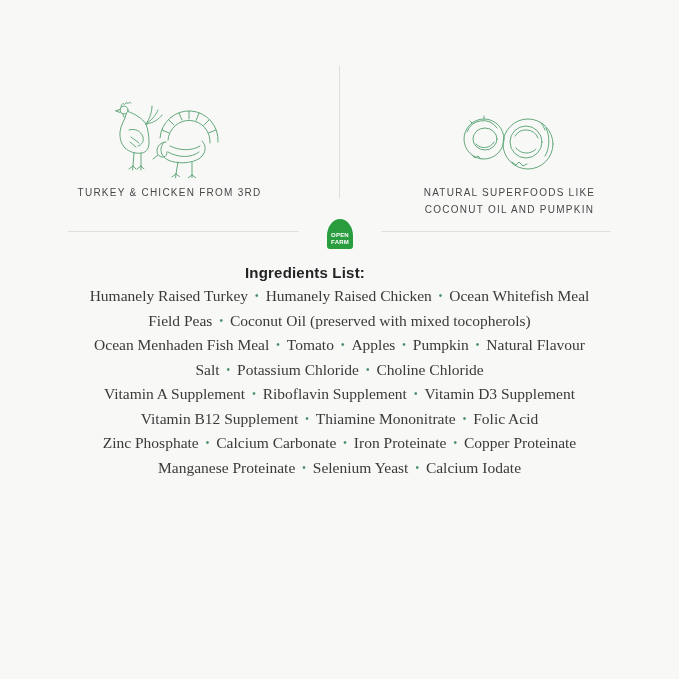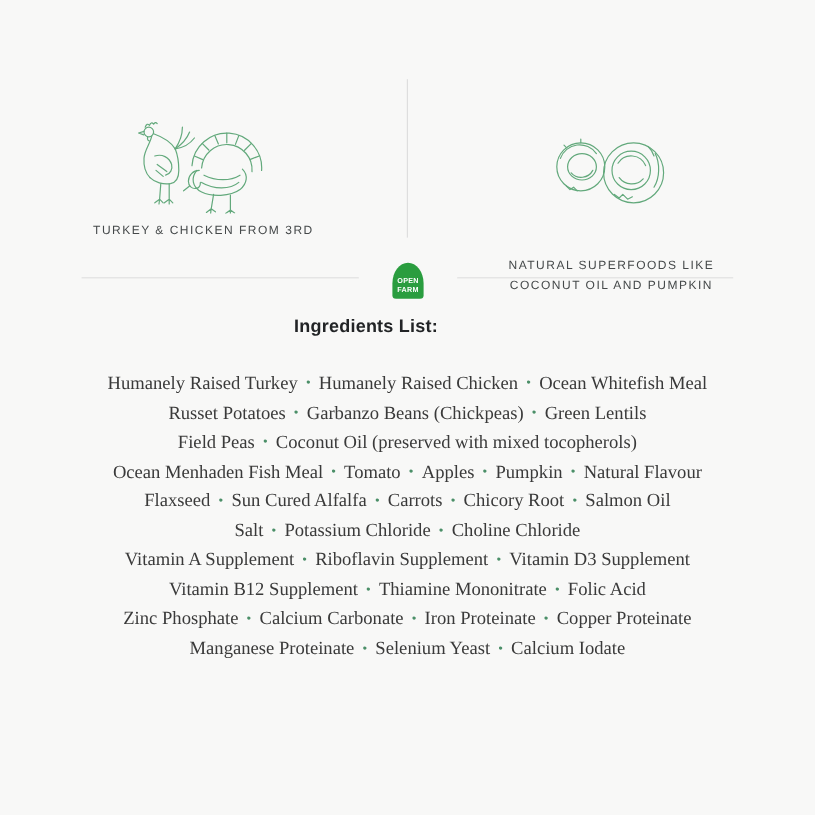--- a/index.html
+++ b/index.html
@@ -11,21 +11,21 @@
   .canvas{
     position:relative;width:679px;height:679px;overflow:hidden;
     background:var(--bg,#f8f8f7);
   }
   
   .feature{
     position:absolute;top:0;width:339px;
     display:flex;flex-direction:column;align-items:center;margin-top:32px;
   }
   .feature.left{left:0;}
-  .feature.right{left:340px;gap:29px;}
+  .feature.right{left:340px;}
   .illus-wrap{
     height:146px;width:100%;
     display:flex;align-items:flex-end;justify-content:center;
     color:var(--accent,#63a97c);
   }
   .illus-wrap svg{display:block;}
   .caption{
     margin-top:6px;text-align:center;
     font-size:10px;line-height:17px;letter-spacing:1.25px;
     color:#45494a;font-weight:400;
@@ -54,21 +54,21 @@
     color:#ffffff;font-size:6px;line-height:6.5px;font-weight:bold;
     letter-spacing:0.2px;text-align:center;
   }
   
   .ing-heading{
     position:absolute;top:264px;left:0;width:610px;
     text-align:center;font-size:15px;font-weight:bold;color:#222426;
     letter-spacing:0.2px;margin:0;
   }
   .ing-list{
-    position:absolute;top:308px;left:0;width:679px;
+    position:absolute;top:284px;left:0;width:679px;
     text-align:center;
     font-family:"Liberation Serif", serif;
     font-size:15.5px;color:#3a3a3a;
   }
   .ing-line{line-height:24.5px;white-space:nowrap;}
   .bullet{
     color:var(--bullet,#4b8f68);
     font-family:"Liberation Sans", sans-serif;
     font-size:10px;vertical-align:2px;margin:0 7px;
   }
@@ -148,24 +148,22 @@
     <div class="badge">
       <span>OPEN</span>
       <span>FARM</span>
     </div>
     <div class="h-line right"></div>
   </div>
 
   <h3 class="ing-heading">Ingredients List:</h3>
   <div class="ing-list">
       <div class="ing-line"><span>Humanely Raised Turkey</span><span class="bullet">•</span><span>Humanely Raised Chicken</span><span class="bullet">•</span><span>Ocean Whitefish Meal</span></div>
-      <div class="ing-line"><span>Russet Potatoes</span><span class="bullet">•</span><span>Garbanzo Beans (Chickpeas)</span><span class="bullet">•</span><span>Green Lentils</span></div>
       <div class="ing-line"><span>Field Peas</span><span class="bullet">•</span><span>Coconut Oil (preserved with mixed tocopherols)</span></div>
       <div class="ing-line"><span>Ocean Menhaden Fish Meal</span><span class="bullet">•</span><span>Tomato</span><span class="bullet">•</span><span>Apples</span><span class="bullet">•</span><span>Pumpkin</span><span class="bullet">•</span><span>Natural Flavour</span></div>
-      <div class="ing-line"><span>Flaxseed</span><span class="bullet">•</span><span>Sun Cured Alfalfa</span><span class="bullet">•</span><span>Carrots</span><span class="bullet">•</span><span>Chicory Root</span><span class="bullet">•</span><span>Salmon Oil</span></div>
       <div class="ing-line"><span>Salt</span><span class="bullet">•</span><span>Potassium Chloride</span><span class="bullet">•</span><span>Choline Chloride</span></div>
       <div class="ing-line"><span>Vitamin A Supplement</span><span class="bullet">•</span><span>Riboflavin Supplement</span><span class="bullet">•</span><span>Vitamin D3 Supplement</span></div>
       <div class="ing-line"><span>Vitamin B12 Supplement</span><span class="bullet">•</span><span>Thiamine Mononitrate</span><span class="bullet">•</span><span>Folic Acid</span></div>
       <div class="ing-line"><span>Zinc Phosphate</span><span class="bullet">•</span><span>Calcium Carbonate</span><span class="bullet">•</span><span>Iron Proteinate</span><span class="bullet">•</span><span>Copper Proteinate</span></div>
       <div class="ing-line"><span>Manganese Proteinate</span><span class="bullet">•</span><span>Selenium Yeast</span><span class="bullet">•</span><span>Calcium Iodate</span></div>
     </div>
 
 </div>
 
 </body></html>

